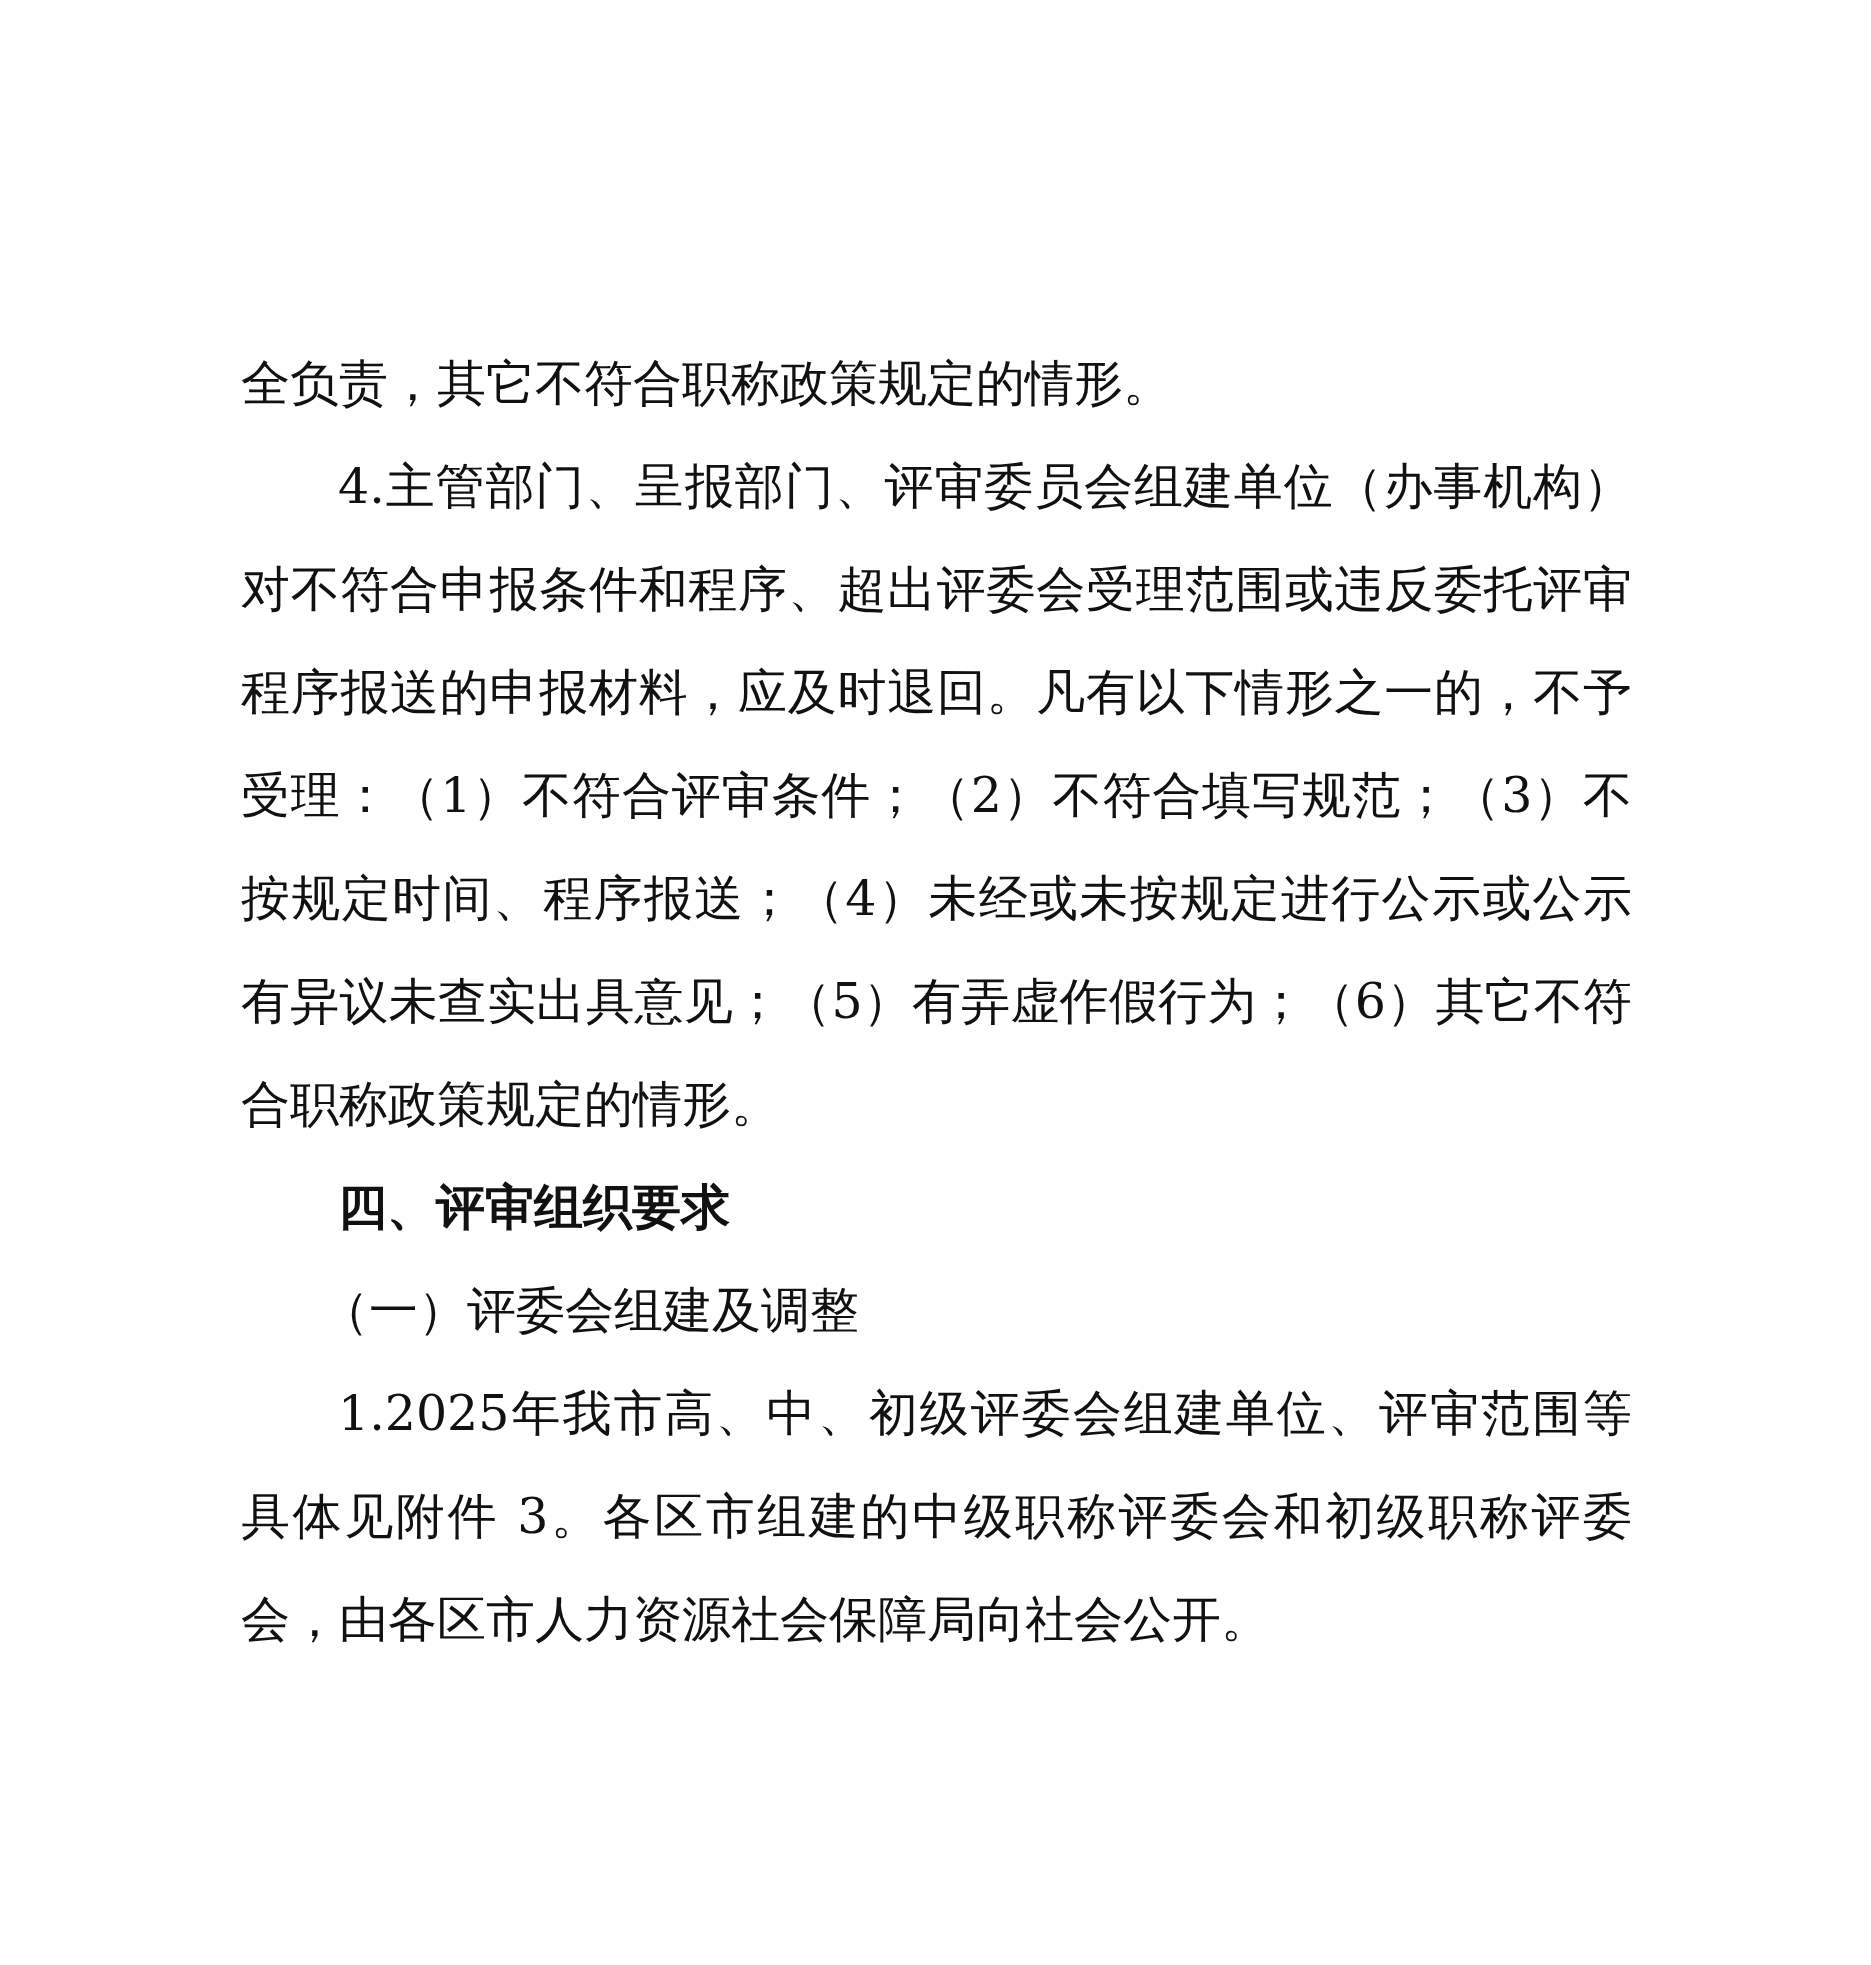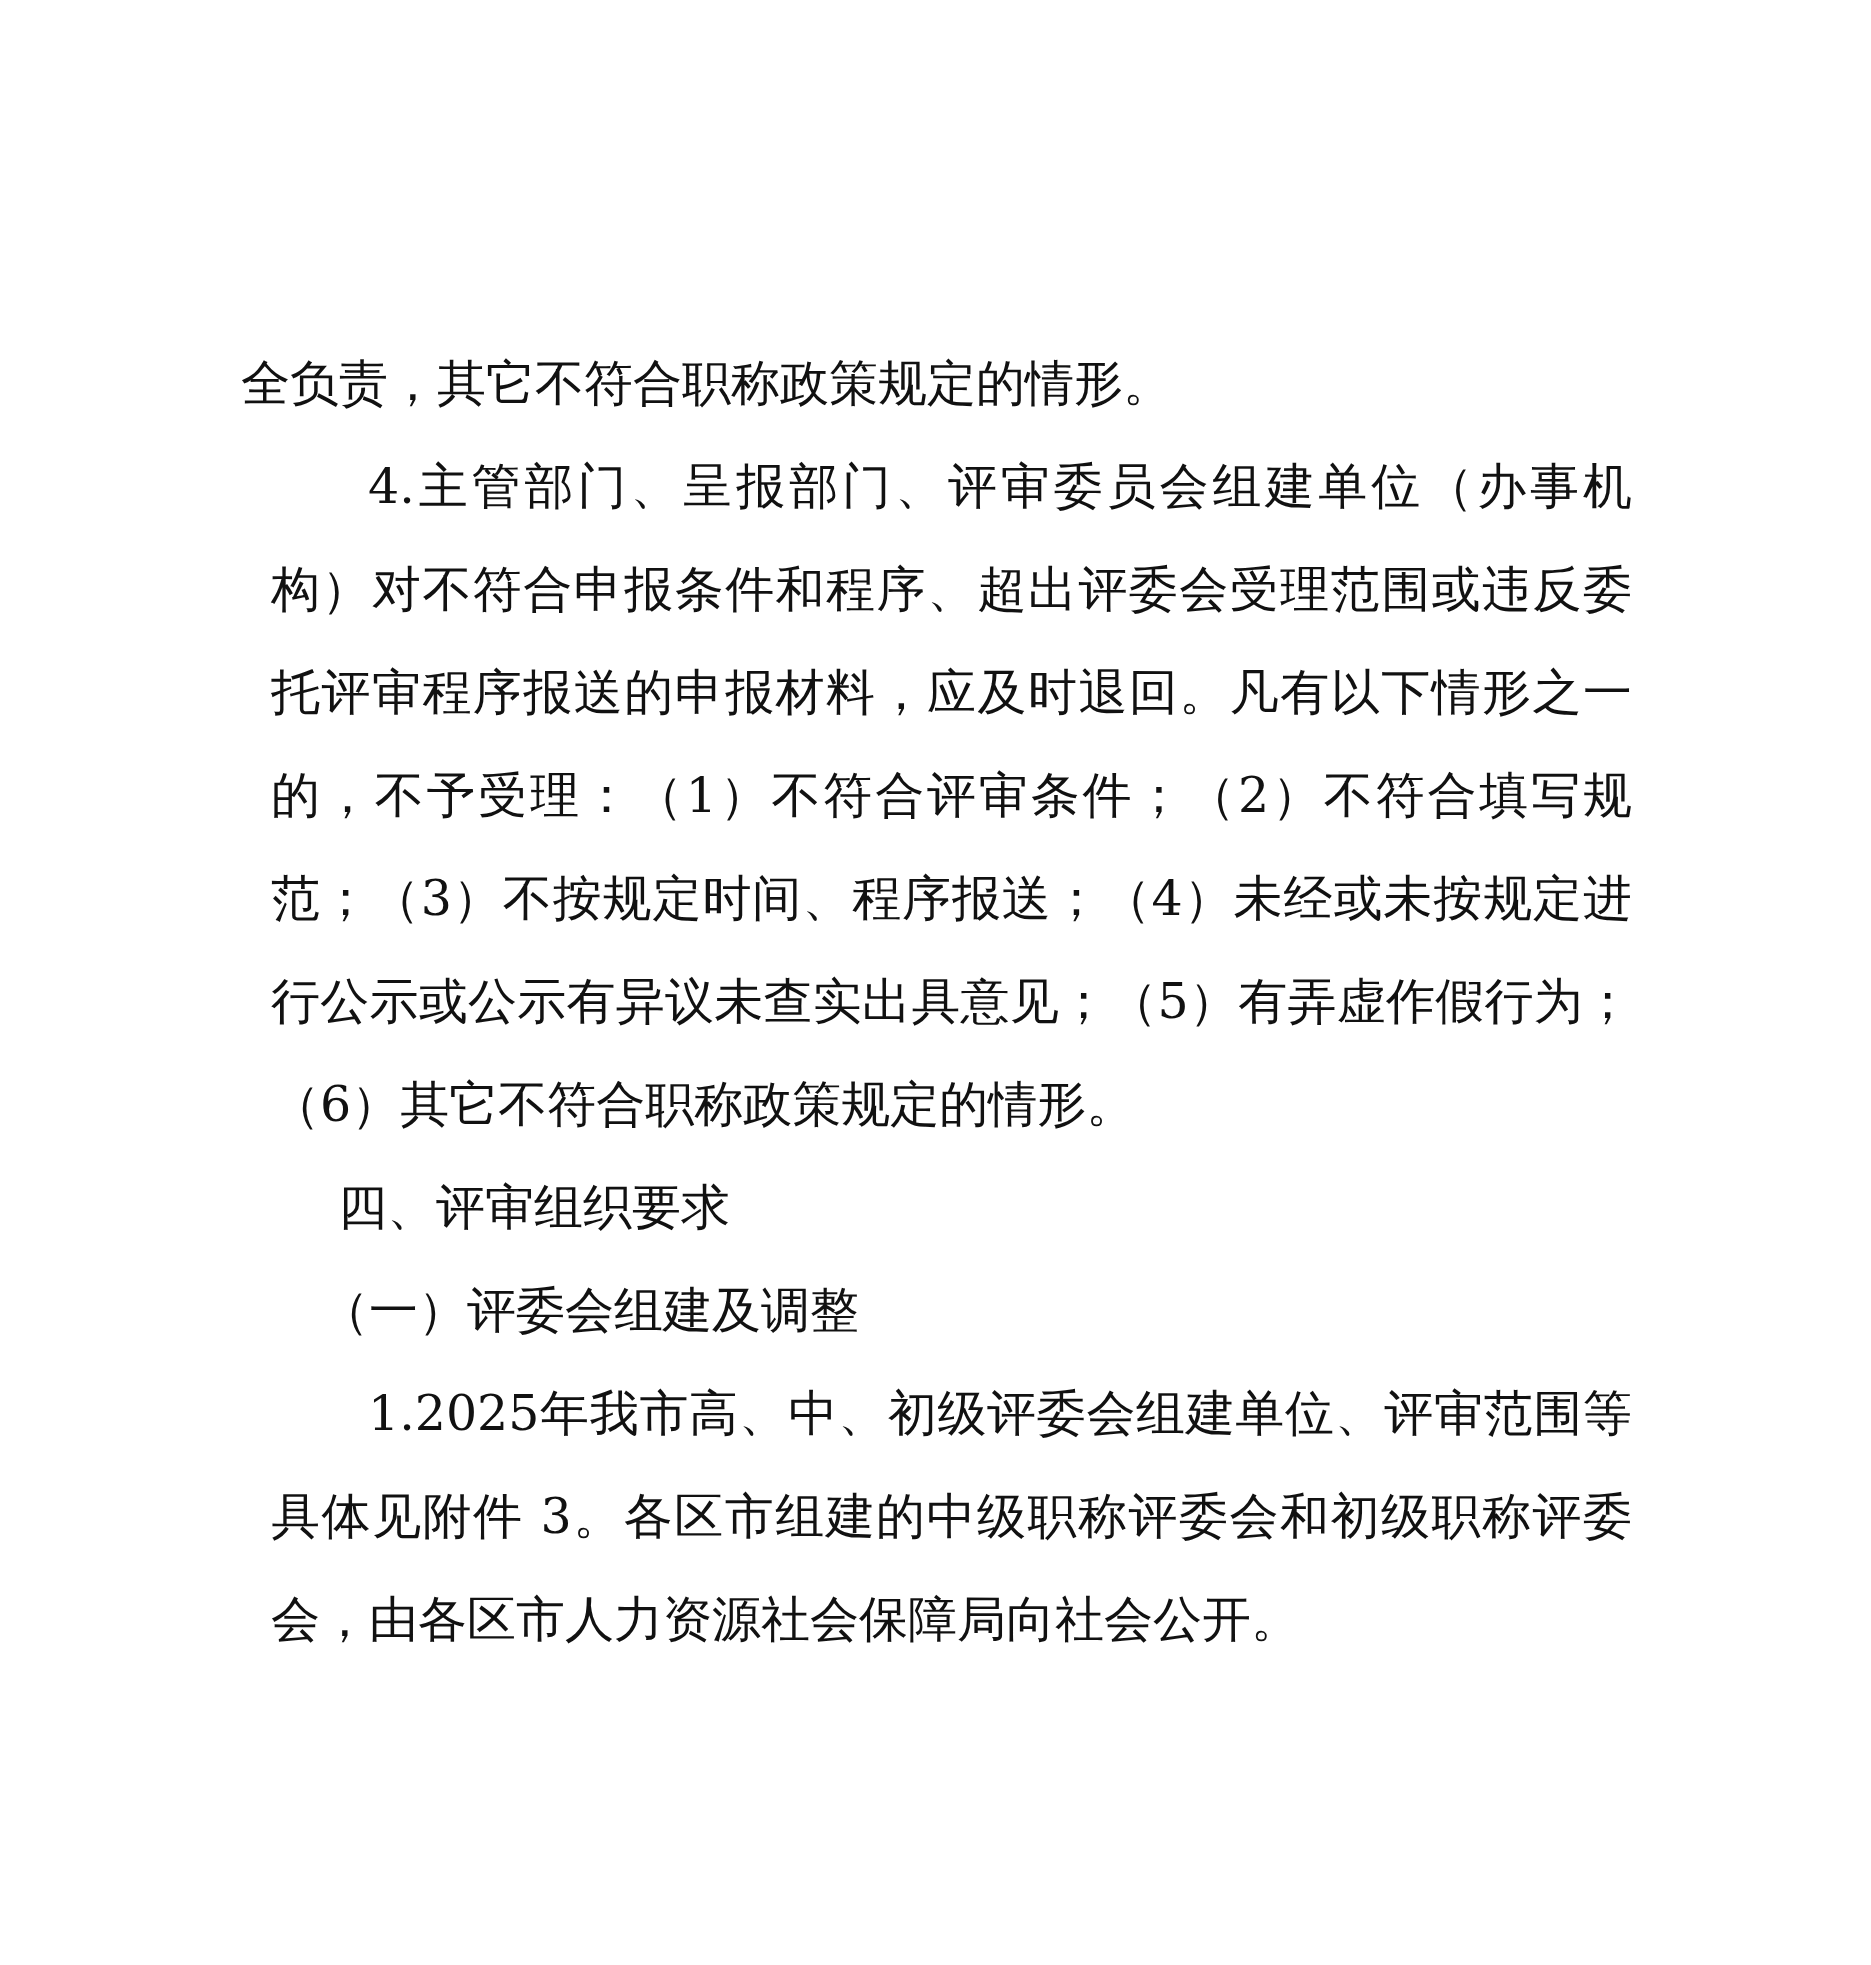--- a/index.html
+++ b/index.html
@@ -5,22 +5,22 @@
   html, body { margin: 0; padding: 0; background: #ffffff; }
   body { width: 1871px; height: 2647px; position: relative; overflow: hidden; }
   .page { position: absolute; left: 0; top: 0; width: 1871px; height: 2647px; background: #ffffff; }
   .body-text {
     position: absolute; left: 241px; top: 332px; width: 1391px;
     font-family: "DejaVu Serif", serif;
     font-size: 49px; line-height: 103px; color: #111111;
     text-align: justify; text-justify: inter-character;
   }
   .para { margin: 0; text-indent: 0; }
-  .para.indent { text-indent: 97px; margin-left: 30px; }
-  .heading { margin: 0; text-indent: 97px; font-family: "DejaVu Sans", sans-serif; font-weight: normal; }
+  .para.indent { text-indent: 97px; }
+  .heading { margin: 0; text-indent: 97px; font-family: "DejaVu Sans", sans-serif; font-weight: bold; }
   .subheading { margin: 0; text-indent: 79px; }
 </style>
 </head>
 <body>
 
 <div class="page">
   <div class="body-text">
     <p class="para">全负责，其它不符合职称政策规定的情形。</p>
     <p class="para indent">4.主管部门、呈报部门、评审委员会组建单位（办事机构）对不符合申报条件和程序、超出评委会受理范围或违反委托评审程序报送的申报材料，应及时退回。凡有以下情形之一的，不予受理：（1）不符合评审条件；（2）不符合填写规范；（3）不按规定时间、程序报送；（4）未经或未按规定进行公示或公示有异议未查实出具意见；（5）有弄虚作假行为；（6）其它不符合职称政策规定的情形。</p>
     <p class="heading">四、评审组织要求</p>

